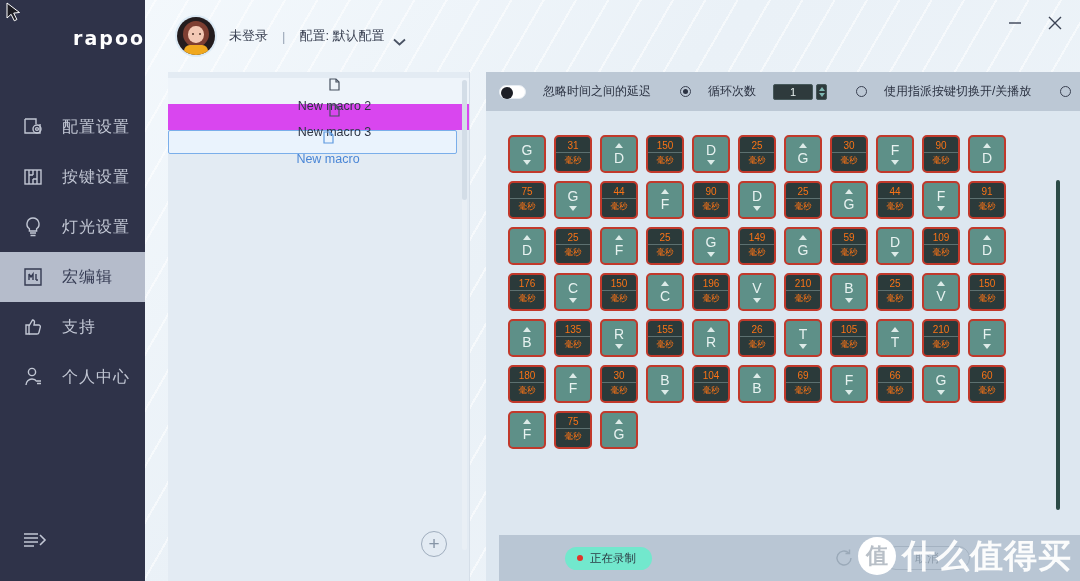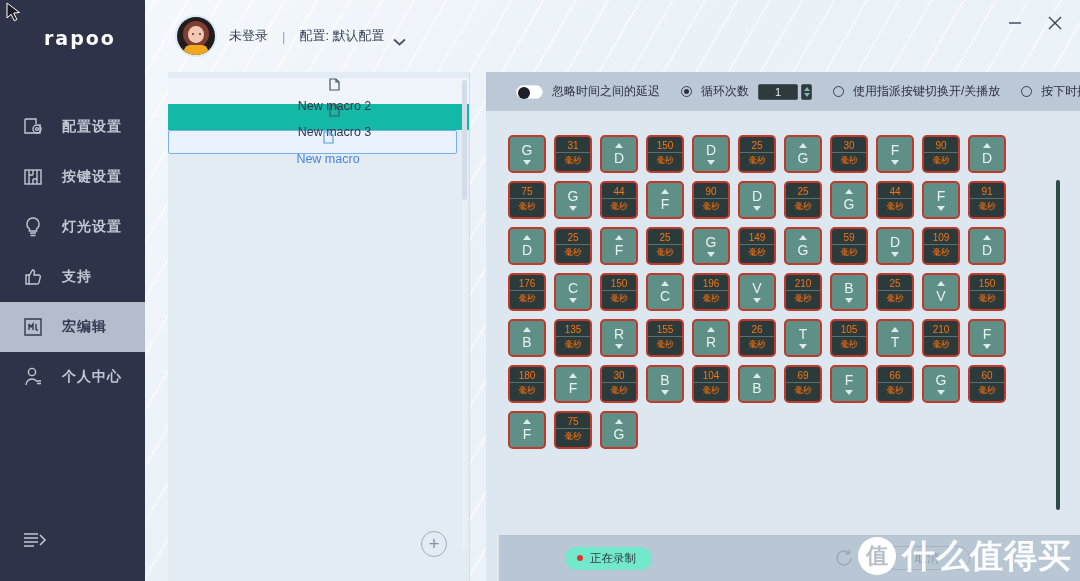--- a/index.html
+++ b/index.html
@@ -11,42 +11,42 @@
   body { background: #eef3f8; position: relative; }
 
   
   .sidebar {
     position: absolute; left: 0; top: 0;
     width: 145px; height: 581px;
     background: #2f3349;
     color: #c9cdd8;
   }
   .brand {
-    height: 76px; display: flex; align-items: center; justify-content: flex-start;
+    height: 76px; display: flex; align-items: center; justify-content: flex-end;
     letter-spacing: 1px;
     padding-left: 44px;
   }
   .brand-text {
     font-size: 19px; font-weight: 700; color: #ffffff;
     font-family: "DejaVu Sans", sans-serif; letter-spacing: 2px;
   }
   .nav { margin-top: 26px; }
   .nav-item {
     height: 50px; display: flex; align-items: center;
     padding-left: 22px; gap: 18px;
     font-size: 12.5px; color: #c2c7d4;
     cursor: pointer;
   }
   .nav-item.active {
     background: #b5bccb; color: #343a52;
   }
   .nav-item.active .nav-icon svg { stroke: #343a52; }
   .nav-icon { width: 22px; height: 22px; display: flex; align-items: center; justify-content: center; }
   .nav-icon svg { stroke: #c2c7d4; fill: none; stroke-width: 1.4; }
-  .nav-label { font-size: 14px; letter-spacing: 1px; font-weight: bold; }
+  .nav-label { font-size: 16px; letter-spacing: 1px; }
 
   .collapse-btn {
     position: absolute; left: 22px; bottom: 30px;
     width: 26px; height: 22px; cursor: pointer;
   }
   .collapse-btn svg { stroke: #c2c7d4; fill: none; stroke-width: 1.6; }
 
   
   .main {
     position: absolute; left: 145px; top: 0;
@@ -103,21 +103,21 @@
   }
   .macro-list { padding-top: 6px; }
   .macro-item {
     height: 26px; margin: 0 0 0 0;
     display: flex; align-items: center; gap: 8px;
     padding-left: 32px;
     font-size: 12.5px; color: #2f3645;
     cursor: pointer;
     flex-direction: column;
   }
-  .macro-item.alt { background: #14b8a6; }
+  .macro-item.alt { background: #d946ef; }
   .macro-item.first { background: #eef4fa; }
   .macro-item.selected {
     background: #eaf3fd; border: 1px solid #7aaeea;
     color: #4a86d6; margin: 0 12px 0 0; border-radius: 2px;
     height: 24px; padding-left: 31px;
   }
   .doc-icon { width: 11px; height: 13px; flex: 0 0 auto; }
   .doc-icon svg { stroke: #46505f; fill: none; stroke-width: 1.2; }
   .macro-item.selected .doc-icon svg { stroke: #5e9ae0; }
 
@@ -136,21 +136,21 @@
   .panel-scroll .thumb { width:5px; height: 120px; background:#d3dde7; border-radius:3px; }
 
   
   .editor {
     position: absolute; left: 486px; top: 72px;
     width: 594px; height: 509px;
     background: #dde7f0;
   }
   .toolbar {
     height: 39px; background: #bcc8d5;
-    display: flex; align-items: center; gap: 0px; padding-left: 30px;
+    display: flex; align-items: center; gap: 8px; padding-left: 13px;
     font-size: 12px; color: #2b3242;
   }
   .tgl {
     width: 27px; height: 14px; border-radius: 8px; background: #ffffff;
     position: relative; cursor: pointer; flex: 0 0 auto;
     border: 1px solid #e6ecf2;
   }
   .tgl .knob { position:absolute; left:1px; top:1px; width:12px; height:12px; border-radius:50%; background:#1d1f26; }
   .tb-label { margin-left: 9px; white-space: nowrap; }
   .radio {
@@ -287,38 +287,38 @@
     <div class="nav-item">
       <span class="nav-icon">
         <svg viewBox="0 0 22 22">
             <path d="M11 2a6 6 0 0 0-3.6 10.8V15h7.2v-2.2A6 6 0 0 0 11 2z"></path>
             <path d="M8 17h6M8.5 19.5h5"></path>
           </svg>
       </span>
       <span class="nav-label">灯光设置</span>
     </div>
 
+    <div class="nav-item active">
+      <span class="nav-icon">
+        <svg viewBox="0 0 22 22">
+            <path d="M3 3h16v16H3z"></path>
+            <path d="M7 8v6M7 8l2 3 2-3v6M14 8v6M14 14h2"></path>
+          </svg>
+      </span>
+      <span class="nav-label">宏编辑</span>
+    </div>
+
     <div class="nav-item">
       <span class="nav-icon">
         <svg viewBox="0 0 22 22">
             <path d="M7 9v9M4 9h3v9H4z"></path>
             <path d="M7 10l3.5-6c1.6 0 2.3 1.2 1.9 2.6L12 9h4.6c1.2 0 2 1 1.7 2.2l-1.4 5.4c-.2.9-1 1.4-1.9 1.4H7"></path>
           </svg>
       </span>
       <span class="nav-label">支持</span>
-    </div>
-
-    <div class="nav-item active">
-      <span class="nav-icon">
-        <svg viewBox="0 0 22 22">
-            <path d="M3 3h16v16H3z"></path>
-            <path d="M7 8v6M7 8l2 3 2-3v6M14 8v6M14 14h2"></path>
-          </svg>
-      </span>
-      <span class="nav-label">宏编辑</span>
     </div>
 
     <div class="nav-item">
       <span class="nav-icon">
         <svg viewBox="0 0 22 22">
             <circle cx="10" cy="6" r="3.6"></circle>
             <path d="M4 19c0-3.4 2.7-6 6-6 2 0 3.8 1 4.9 2.5"></path>
             <path d="M15 15h4M15 17.5h4"></path>
           </svg>
       </span>

